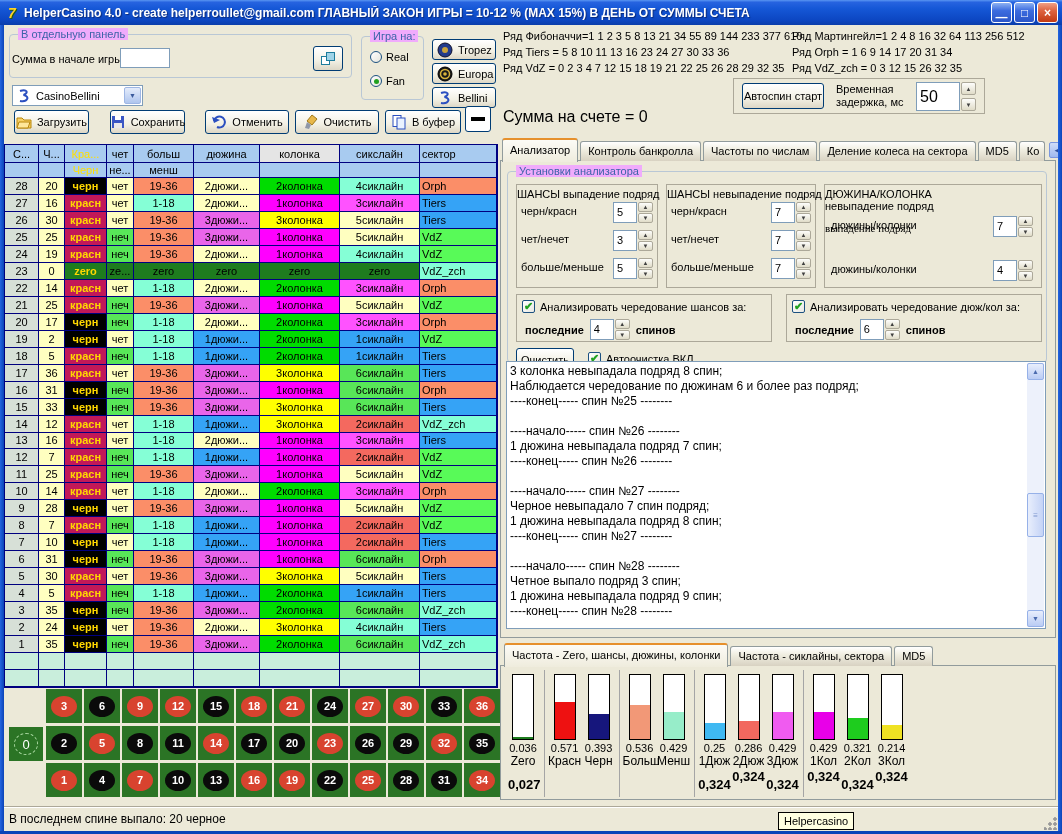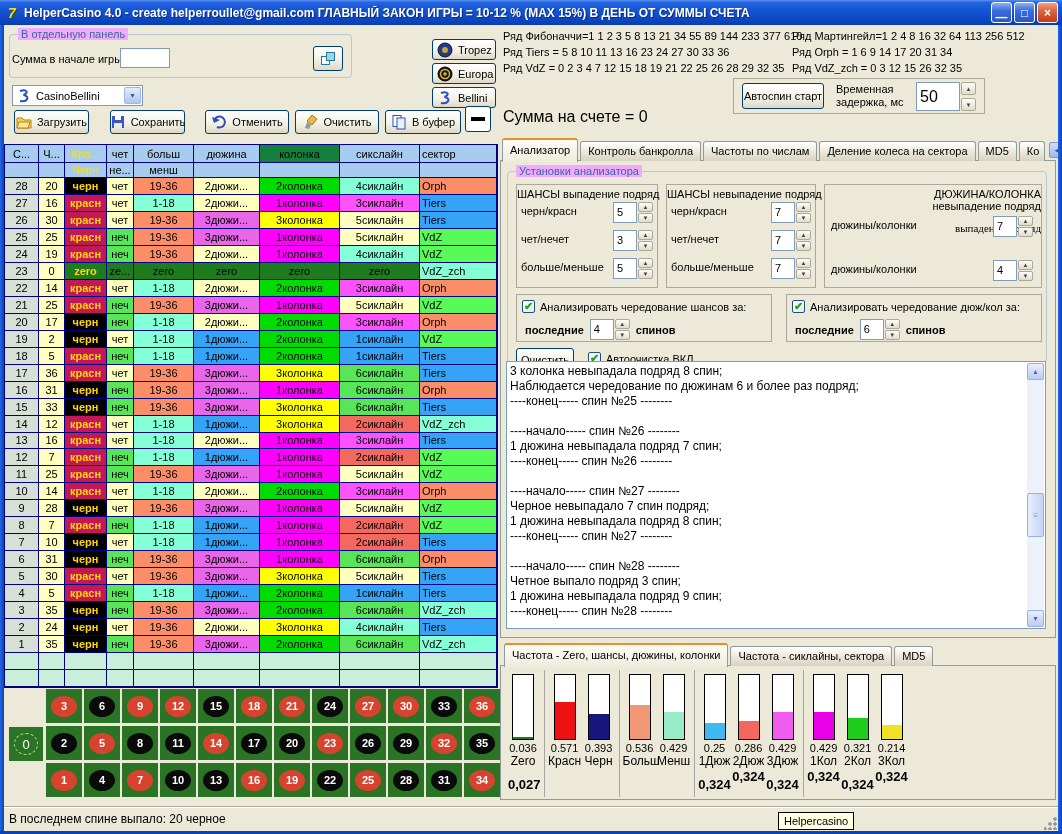--- a/index.html
+++ b/index.html
@@ -117,21 +117,21 @@
     padding-bottom:6px; margin-bottom:-1px; position:relative; z-index:4; }
   .tabarrows { display:flex; gap:1px; margin-left:2px; margin-bottom:3px; }
   .tabarrows b { width:16px; height:16px; border:1px solid #7A96DF; border-radius:2px; font-weight:normal;
     background:linear-gradient(180deg,#CFDCF8,#9FB9EE); color:#30509C; font-size:8px;
     display:flex; align-items:center; justify-content:center; }
   .tabpage { position:absolute; border:1px solid #919B9C; background:#ECE9D8; }
 
   
   #gb-settings { left:6px; top:10px; width:540px; height:192px; }
   .setbox { position:absolute; border:1px solid #ACA899; }
-  .setbox .btitle { text-align:right; padding-top:3px; white-space:nowrap; }
+  .setbox .btitle { text-align:left; padding-top:3px; white-space:nowrap; }
   .setrow { position:absolute; display:flex; align-items:center; }
   .setrow .lab { white-space:nowrap; }
   .cbrow { position:absolute; display:flex; align-items:center; gap:5px; white-space:nowrap; }
   .lastrow { position:absolute; display:flex; align-items:center; gap:6px; font-weight:bold; }
   #log { position:absolute; left:5px; top:200px; width:540px; height:268px; border:1px solid #7F9DB9; background:#fff; }
   #log-text { position:absolute; left:3px; top:2px; right:20px; bottom:2px; white-space:pre; overflow:hidden;
     font:12px "Liberation Sans",sans-serif; line-height:15px; }
   .sbar { position:absolute; right:1px; top:1px; width:17px; bottom:1px; background:#EDF1FB; }
   .sbtn { position:absolute; left:0; width:17px; height:17px; border:1px solid #96B1E8; border-radius:2px;
     background:linear-gradient(180deg,#E8EEFC,#BACCF4); color:#4A6AAE; font-size:7px;
@@ -186,20 +186,31 @@
   </div>
   <span id="lbl-startsum">Сумма в начале игры</span>
   <input id="inp-startsum" class="inp" value="" style="">
   <span id="btn-panel" class="btn">
     <svg class="icon16" viewBox="0 0 16 16">
       <rect x="1.5" y="5.5" width="8" height="8" fill="#FFFFFF" stroke="#1E7C9C"></rect>
       <rect x="6.5" y="1.5" width="8" height="8" fill="#9FD4E8" stroke="#1E7C9C"></rect>
     </svg>
   </span>
 
+  <div id="gb-game" class="gb">
+    <span class="leg">Игра на:</span>
+    <span class="radrow" style="left:8px;top:14px;">
+      <span class="rad"></span>
+      <span>Real</span>
+    </span>
+    <span class="radrow" style="left:8px;top:38px;">
+      <span class="rad sel"></span>
+      <span>Fan</span>
+    </span>
+  </div>
 
   <span class="btn casbtn" style="top:39px;">
     <svg class="icon16" viewBox="0 0 16 16">
       <circle cx="8" cy="8" r="7" fill="#223B8C" stroke="#10102A"></circle>
         <circle cx="8" cy="8" r="3" fill="#C8A23C"></circle>
     </svg>
       <span>Tropez</span>
   </span>
   <span class="btn casbtn" style="top:63px;">
     <svg class="icon16" viewBox="0 0 16 16">
@@ -287,21 +298,21 @@
   </span>
   <span id="balance">Сумма на счете = 0</span>
 
   <div id="results-table">
       <div class="tc th" style="background: rgb(168, 203, 240); color: rgb(0, 0, 0);">С...</div>
       <div class="tc th" style="background: rgb(168, 203, 240); color: rgb(0, 0, 0);">Ч...</div>
       <div class="tc th" style="background: rgb(168, 203, 240); color: rgb(255, 224, 0);">Кра...</div>
       <div class="tc th" style="background: rgb(168, 203, 240); color: rgb(0, 0, 0);">чет</div>
       <div class="tc th" style="background: rgb(168, 203, 240); color: rgb(0, 0, 0);">больш</div>
       <div class="tc th" style="background: rgb(168, 203, 240); color: rgb(0, 0, 0);">дюжина</div>
-      <div class="tc th" style="background: #15803d; color: rgb(0, 0, 0);">колонка</div>
+      <div class="tc th" style="background: #e5e5e5; color: rgb(0, 0, 0);">колонка</div>
       <div class="tc th" style="background: rgb(168, 203, 240); color: rgb(0, 0, 0);">сикслайн</div>
       <div class="tc th" style="background: rgb(168, 203, 240); color: rgb(0, 0, 0);">сектор</div>
       <div class="tc th" style="background: rgb(168, 203, 240); color: rgb(0, 0, 0);"></div>
       <div class="tc th" style="background: rgb(168, 203, 240); color: rgb(0, 0, 0);"></div>
       <div class="tc th" style="background: rgb(168, 203, 240); color: rgb(255, 224, 0);">Черн</div>
       <div class="tc th" style="background: rgb(168, 203, 240); color: rgb(0, 0, 0);">не...</div>
       <div class="tc th" style="background: rgb(168, 203, 240); color: rgb(0, 0, 0);">менш</div>
       <div class="tc th" style="background: rgb(168, 203, 240); color: rgb(0, 0, 0);"></div>
       <div class="tc th" style="background: rgb(168, 203, 240); color: rgb(0, 0, 0);"></div>
       <div class="tc th" style="background: rgb(168, 203, 240); color: rgb(0, 0, 0);"></div>

